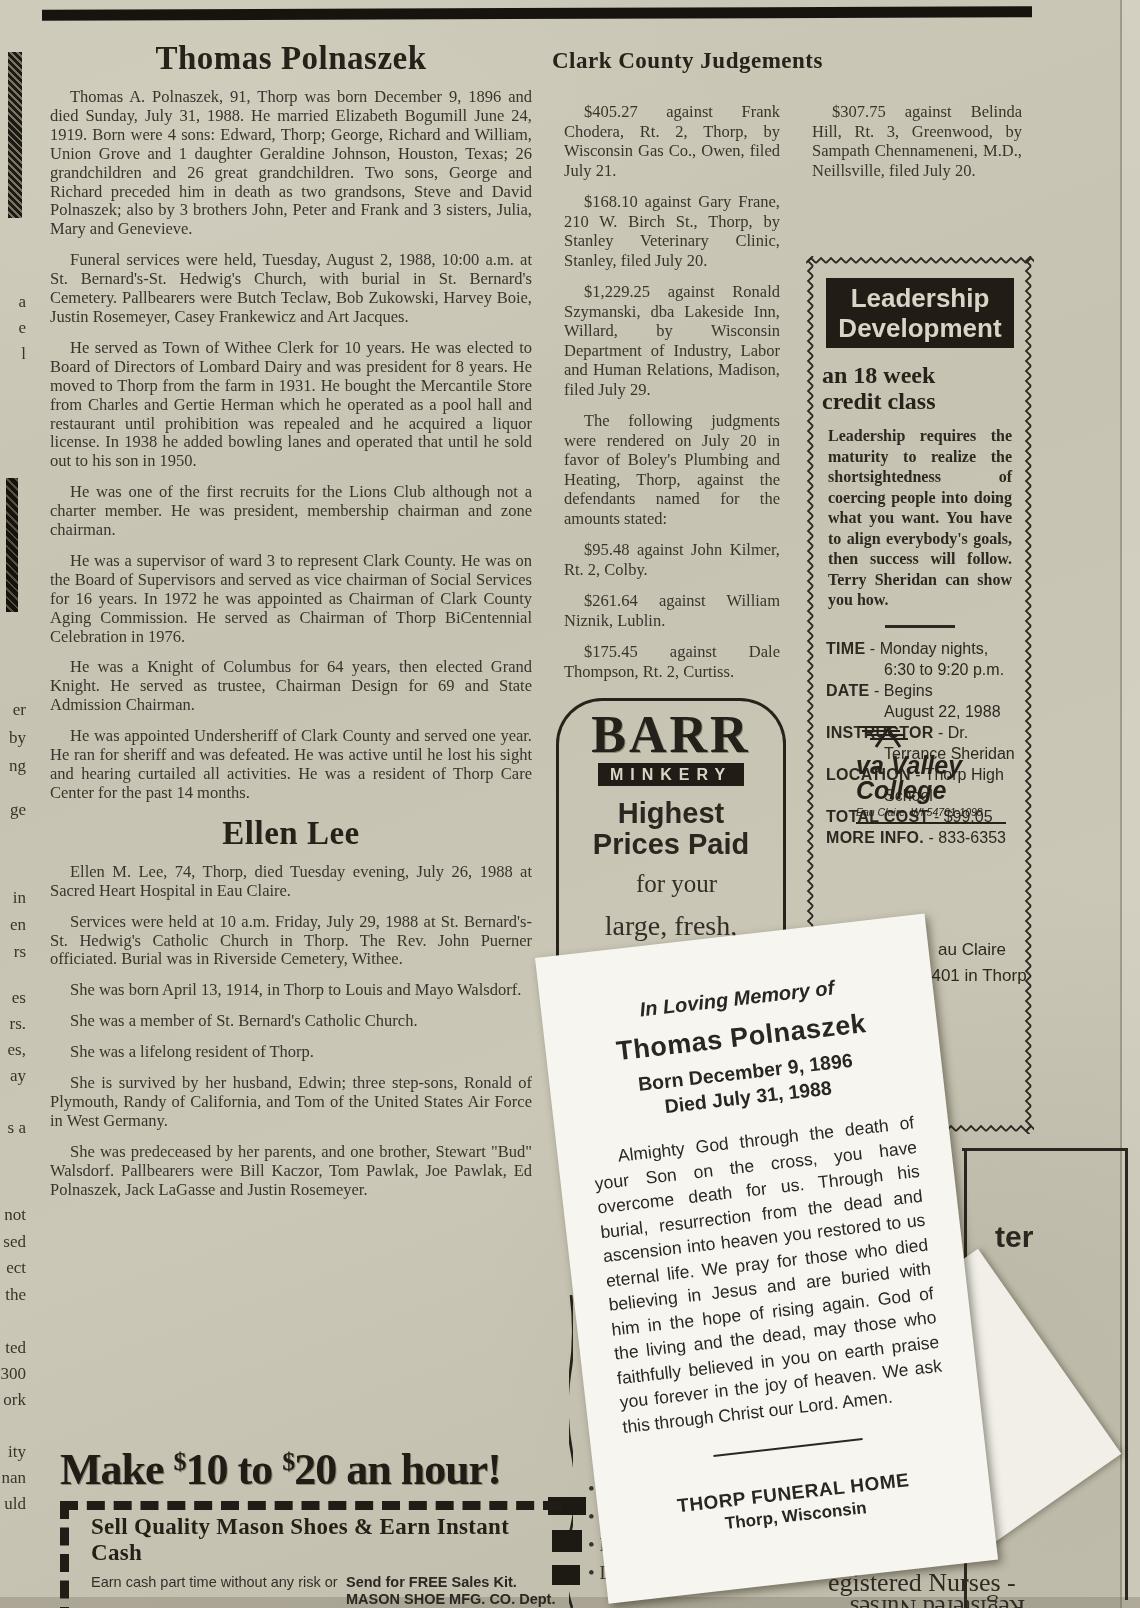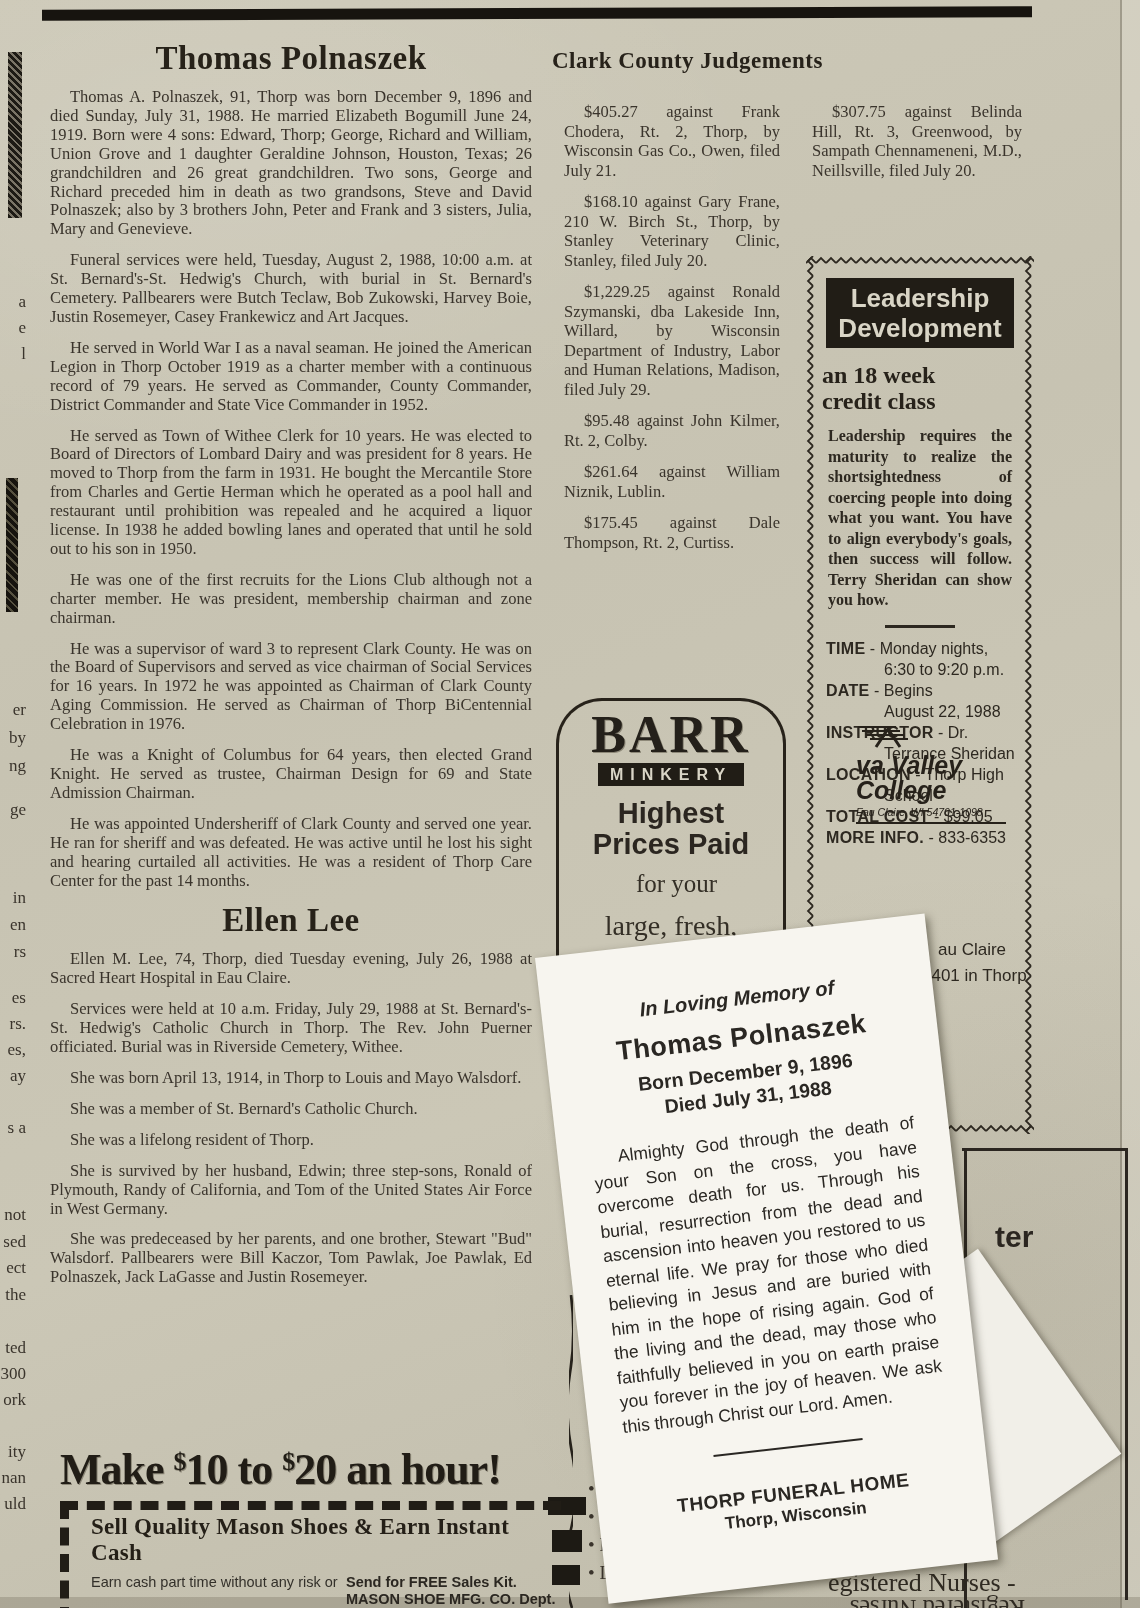--- a/index.html
+++ b/index.html
@@ -136,41 +136,41 @@
   <span class="efrag" style="top:1364px">300</span>
   <span class="efrag" style="top:1390px">ork</span>
   <span class="efrag" style="top:1442px">ity</span>
   <span class="efrag" style="top:1468px">nan</span>
   <span class="efrag" style="top:1494px">uld</span>
 
   <div class="col-left news">
     <h1 class="obit-title">Thomas Polnaszek</h1>
     <p>Thomas A. Polnaszek, 91, Thorp was born December 9, 1896 and died Sunday, July 31, 1988.  He married Elizabeth Bogumill June 24, 1919.  Born were 4 sons: Edward, Thorp; George, Richard and William, Union Grove and 1 daughter Geraldine Johnson, Houston, Texas; 26 grandchildren and 26 great grandchildren.  Two sons, George and Richard preceded him in death as two grandsons, Steve and David Polnaszek; also by 3 brothers John, Peter and Frank and 3 sisters, Julia, Mary and Genevieve.</p>
     <p>Funeral services were held, Tuesday, August 2, 1988, 10:00 a.m. at St. Bernard's-St. Hedwig's Church, with burial in St. Bernard's Cemetery.  Pallbearers were Butch Teclaw, Bob Zukowski, Harvey Boie, Justin Rosemeyer, Casey Frankewicz and Art Jacques.</p>
-    <p>He served in World War I as a naval seaman.  He joined the American Legion in Thorp October 1919 as a charter member with a continuous record of 79 years.  He served as Commander, County Commander, District Commander and State Vice Commander in 1952.</p>
     <p>He served as Town of Withee Clerk for 10 years.  He was elected to Board of Directors of Lombard Dairy and was president for 8 years.  He moved to Thorp from the farm in 1931.  He bought the Mercantile Store from Charles and Gertie Herman which he operated as a pool hall and restaurant until prohibition was repealed and he acquired a liquor license.  In 1938 he added bowling lanes and operated that until he sold out to his son in 1950.</p>
     <p>He was one of the first recruits for the Lions Club although not a charter member.  He was president, membership chairman and zone chairman.</p>
     <p>He was a supervisor of ward 3 to represent Clark County. He was on the Board of Supervisors and served as vice chairman of Social Services for 16 years.  In 1972 he was appointed as Chairman of Clark County Aging Commission.  He served as Chairman of Thorp BiCentennial Celebration in 1976.</p>
     <p>He was a Knight of Columbus for 64 years, then elected Grand Knight.  He served as trustee, Chairman Design for 69 and State Admission Chairman.</p>
     <p>He was appointed Undersheriff of Clark County and served one year.  He ran for sheriff and was defeated.  He was active until he lost his sight and hearing curtailed all activities.  He was a resident of Thorp Care Center for the past 14 months.</p>
     <h1 class="obit-title ellen-title">Ellen Lee</h1>
     <p>Ellen M. Lee, 74, Thorp, died Tuesday evening, July 26, 1988 at Sacred Heart Hospital in Eau Claire.</p>
     <p>Services were held at 10 a.m. Friday, July 29, 1988 at St. Bernard's-St. Hedwig's Catholic Church in Thorp.  The Rev. John Puerner officiated.  Burial was in Riverside Cemetery, Withee.</p>
     <p>She was born April 13, 1914, in Thorp to Louis and Mayo Walsdorf.</p>
     <p>She was a member of St. Bernard's Catholic Church.</p>
     <p>She was a lifelong resident of Thorp.</p>
     <p>She is survived by her husband, Edwin; three step-sons, Ronald of Plymouth, Randy of California, and Tom of the United States Air Force in West Germany.</p>
     <p>She was predeceased by her parents, and one brother, Stewart "Bud" Walsdorf.  Pallbearers were Bill Kaczor, Tom Pawlak, Joe Pawlak, Ed Polnaszek, Jack LaGasse and Justin Rosemeyer.</p>
   </div>
 
   <div class="judge-head">Clark County Judgements</div>
   <div class="col-mid news">
     <p>$405.27 against Frank Chodera, Rt. 2, Thorp, by Wisconsin Gas Co., Owen, filed July 21.</p>
     <p>$168.10 against Gary Frane, 210 W. Birch St., Thorp, by Stanley Veterinary Clinic, Stanley, filed July 20.</p>
     <p>$1,229.25 against Ronald Szymanski, dba Lakeside Inn, Willard, by Wisconsin Department of Industry, Labor and Human Relations, Madison, filed July 29.</p>
+    <p>The following judgments were rendered on July 20 in favor of Boley's Plumbing and Heating, Thorp, against the defendants named for the amounts stated:</p>
     <p>$95.48 against John Kilmer, Rt. 2, Colby.</p>
     <p>$261.64 against William Niznik, Lublin.</p>
     <p>$175.45 against Dale Thompson, Rt. 2, Curtiss.</p>
   </div>
   <div class="col-right news">
     <p>$307.75 against Belinda Hill, Rt. 3, Greenwood, by Sampath Chennameneni, M.D., Neillsville, filed July 20.</p>
   </div>
 
   <div class="lead-ad">
     <svg class="zz" style="left:0;top:0;width:100%;height:10px">

